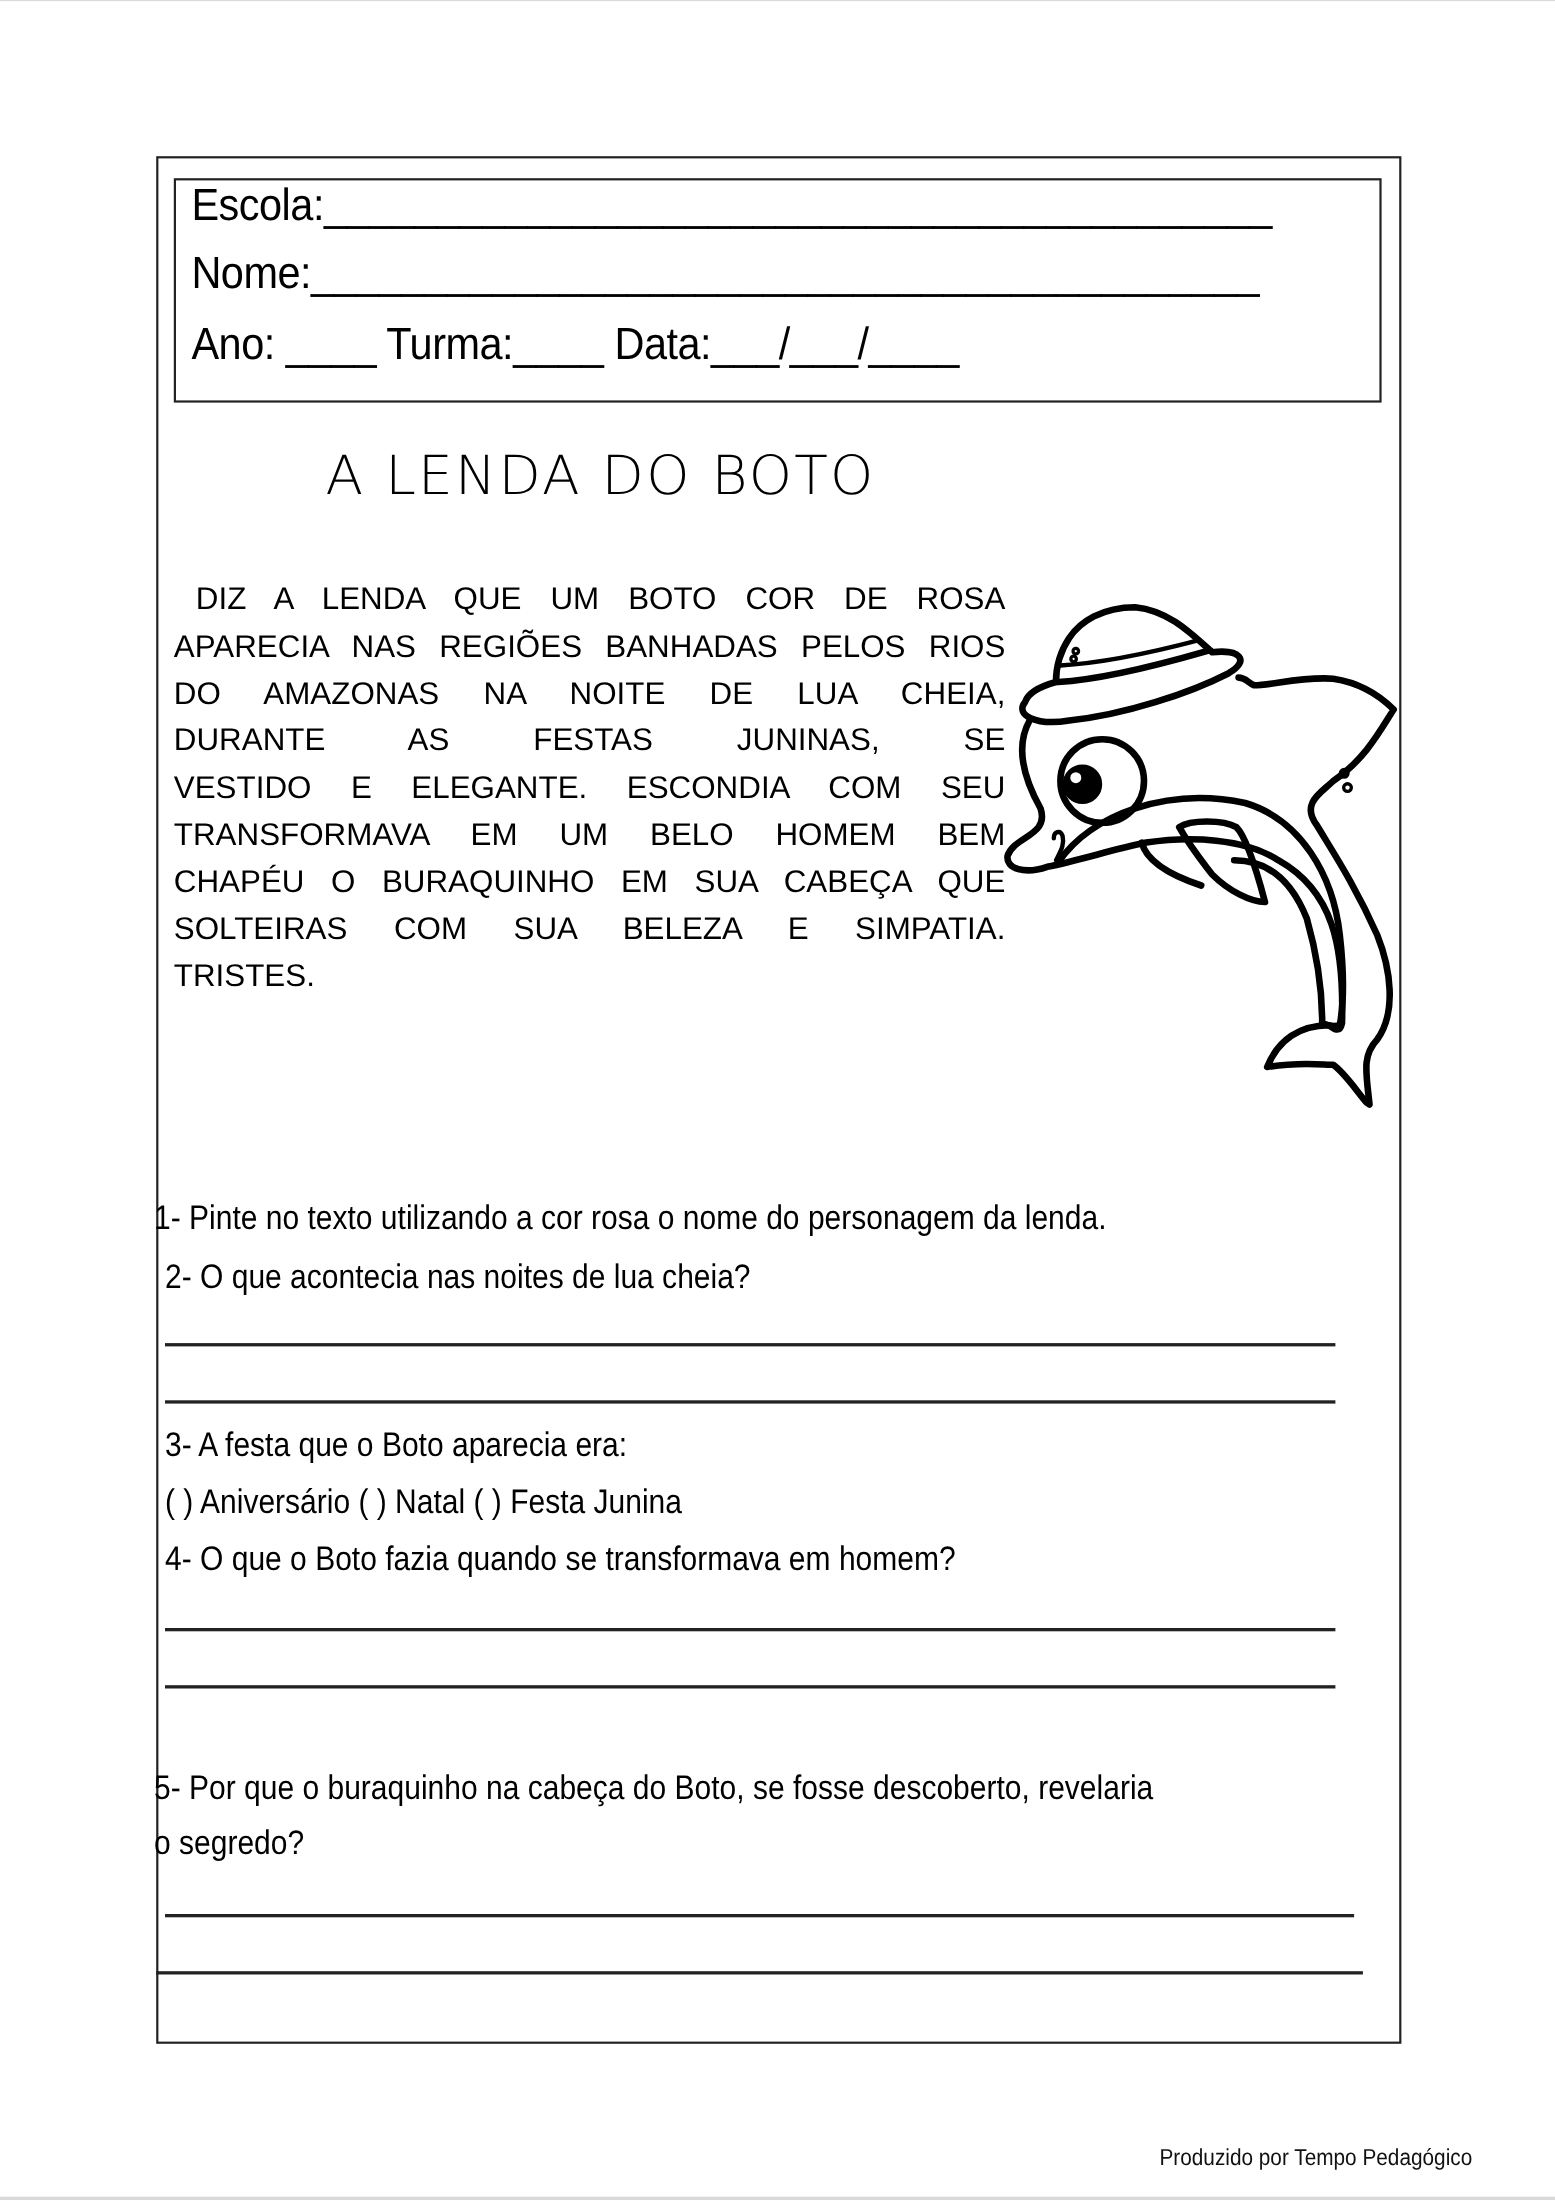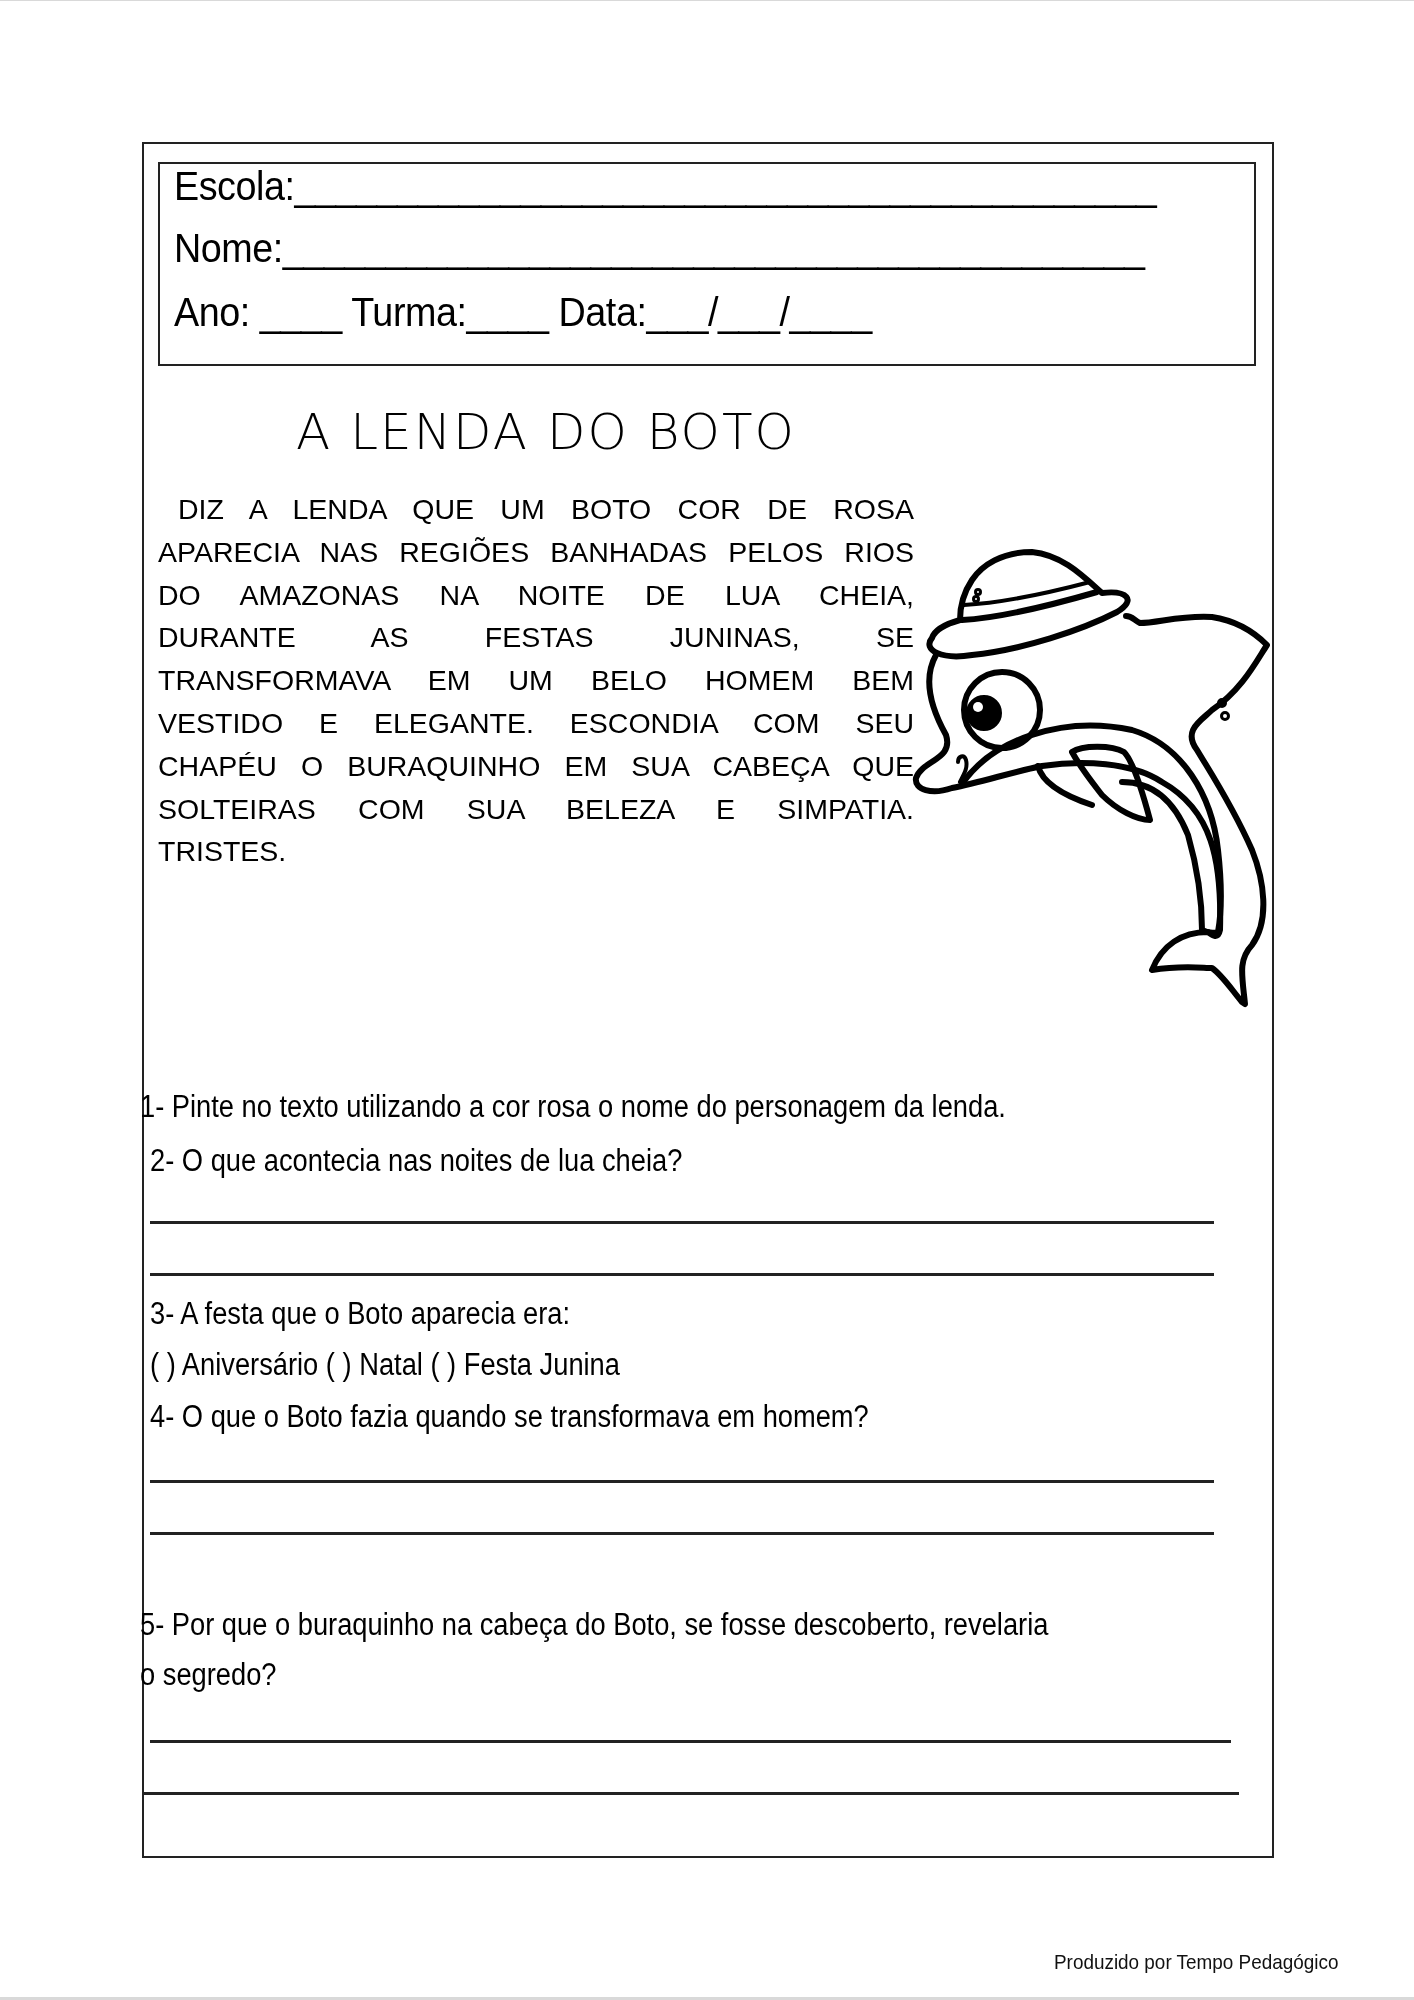--- a/index.html
+++ b/index.html
@@ -6,21 +6,21 @@
   body { width:1414px; height:2000px; position:relative; overflow:hidden; color:#000; }
   .page-top-line { position:absolute; left:0; top:0; width:1414px; height:1px; background:#d9d9d9; }
   .page-bottom-line { position:absolute; left:0; top:1997px; width:1414px; height:3px; background:#d9d9d9; }
   .outer { position:absolute; left:142px; top:142px; width:1128px; height:1712px; border:2px solid #222; }
   .inner { position:absolute; left:158px; top:162px; width:1094px; height:200px; border:2px solid #222; }
   .hdr { position:absolute; left:174px; font-family:"Liberation Sans", sans-serif; font-size:41px; letter-spacing:-0.5px; transform:scaleX(0.92); transform-origin:left center; white-space:nowrap; line-height:1; }
   .title { position:absolute; left:296px; top:408px; font-family:"DejaVu Sans", sans-serif; font-size:49px; letter-spacing:2px; font-weight:300; white-space:nowrap; line-height:1; transform:scaleX(1.02); transform-origin:left center; }
   .story { position:absolute; left:158px; top:488px; width:756px; font-family:"Liberation Sans", sans-serif; font-size:28.5px; line-height:42.8px; text-align:justify; text-transform:uppercase; }
   .story .line { display:block; text-align:justify; text-align-last:justify; white-space:nowrap; height:42.8px; }
   .story .line.last { text-align-last:left; }
-  .story .line.ind { padding-left:20px; }
+  .story .line.ind { padding-left:20px;margin-top:36px; }
   .dolphin { position:absolute; left:912px; top:520px; width:360px; height:490px; }
   .q { position:absolute; font-family:"Liberation Sans", sans-serif; font-size:31px; white-space:nowrap; line-height:1; transform:scaleX(0.88); transform-origin:left center; }
   .ans { position:absolute; height:3px; background:#222; }
   .footer { position:absolute; left:1054px; top:1950px; font-family:"Liberation Sans", sans-serif; font-size:21px; white-space:nowrap; transform:scaleX(0.9); transform-origin:left center; color:#111; }
 </style>
 </head>
 <body>
 
 <div class="page-top-line"></div>
 
@@ -31,22 +31,22 @@
 <div class="hdr" style="top:228px;">Nome:__________________________________________</div>
 <div class="hdr" style="top:292px;">Ano: ____ Turma:____ Data:___/___/____</div>
 
 <div class="title">A LENDA DO BOTO</div>
 
 <div class="story">
   <span class="line ind">DIZ A LENDA QUE UM BOTO COR DE ROSA</span>
   <span class="line">APARECIA NAS REGIÕES BANHADAS PELOS RIOS</span>
   <span class="line">DO AMAZONAS NA NOITE DE LUA CHEIA,</span>
   <span class="line">DURANTE AS FESTAS JUNINAS, SE</span>
+  <span class="line">VESTIDO E ELEGANTE. ESCONDIA COM SEU</span>
   <span class="line">TRANSFORMAVA EM UM BELO HOMEM BEM</span>
-  <span class="line">VESTIDO E ELEGANTE. ESCONDIA COM SEU</span>
   <span class="line">CHAPÉU O BURAQUINHO EM SUA CABEÇA QUE</span>
   <span class="line">SOLTEIRAS COM SUA BELEZA E SIMPATIA.</span>
   <span class="line last">TRISTES.</span>
 </div>
 
 <svg class="dolphin" viewBox="0 0 360 490" fill="none" stroke="#000" stroke-width="6" stroke-linecap="round" stroke-linejoin="round">
 
   <path d="M24 135 C10 160 20 190 34 215 C42 240 10 240 4 258 C2 270 20 275 40 268 C70 262 100 252 130 246 C170 240 220 242 250 262 C300 290 310 340 308 410 C306 420 300 415 296 412 C270 412 250 425 240 450 C270 445 290 448 300 448 C310 455 320 470 330 482 L333 484 C330 455 326 440 340 425 C358 400 352 360 340 330 C320 285 300 255 285 230 C270 210 290 200 300 190 C330 170 345 140 355 125 C340 110 320 100 300 97 C270 95 245 103 228 103 C222 100 220 96 214 96"></path>
 
   <path d="M50 264 C80 220 150 195 220 210 C270 225 300 275 306 330 C310 365 310 390 306 412 C300 414 294 412 290 410 C290 380 286 350 276 315 C262 280 240 262 210 262"></path>

